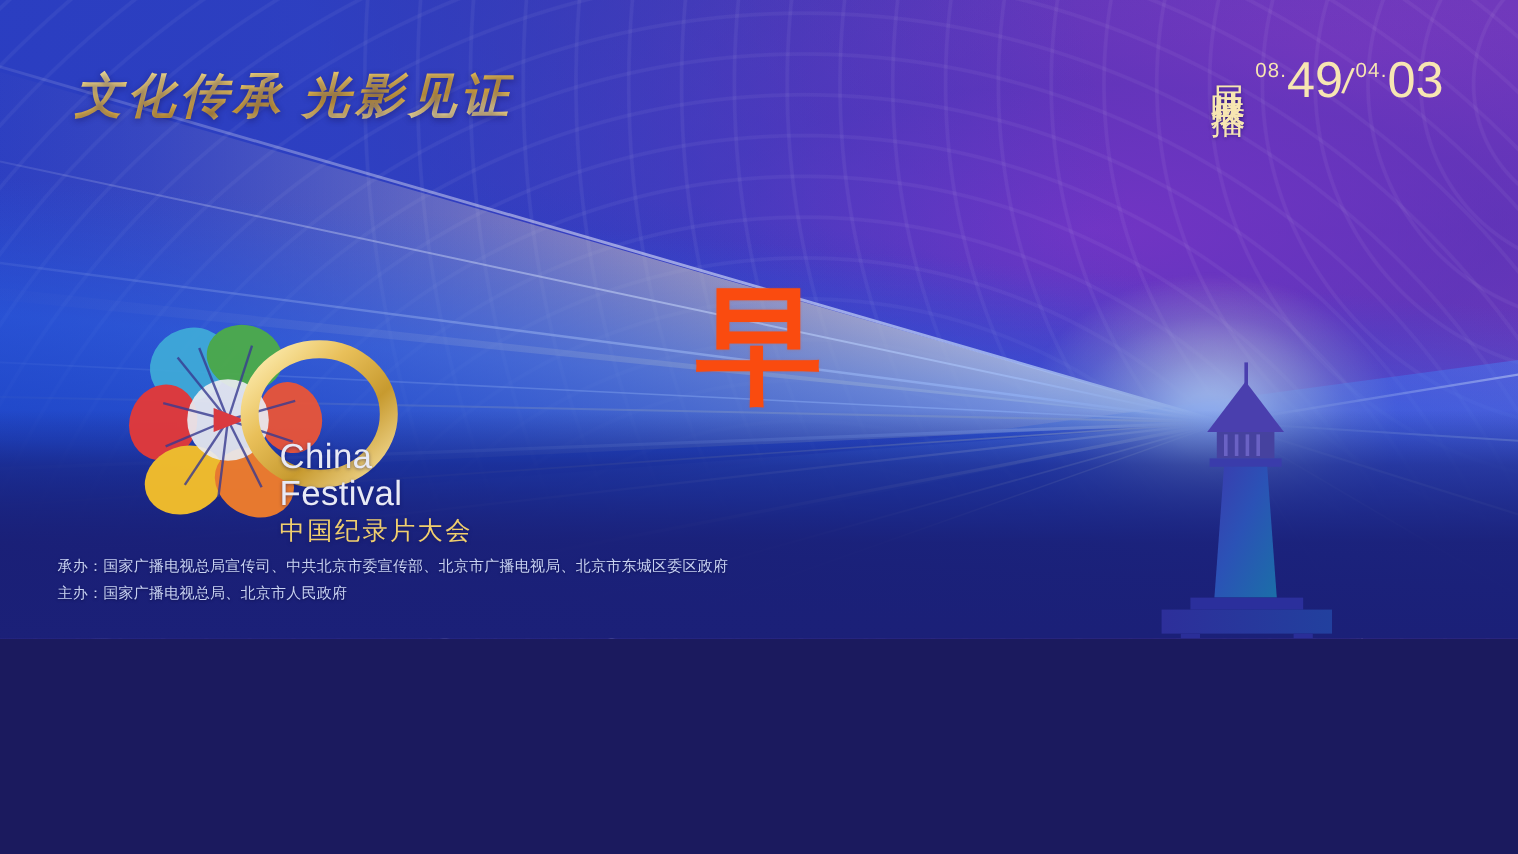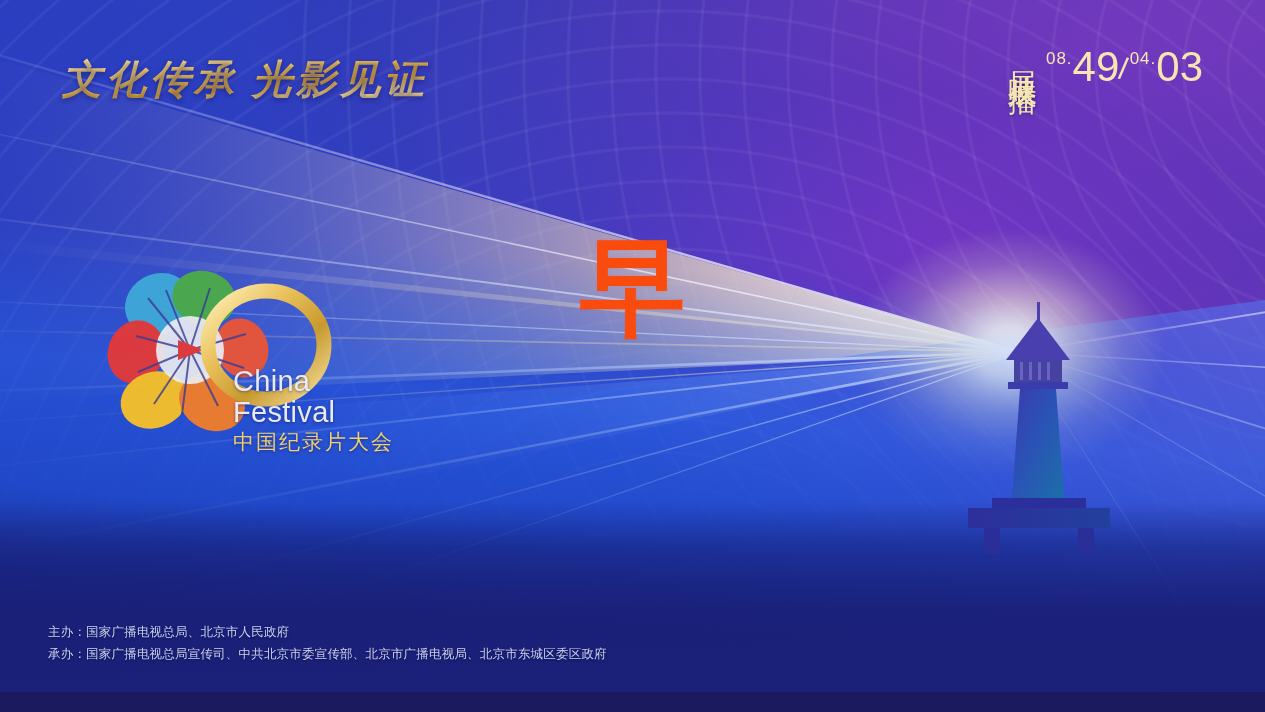--- a/index.html
+++ b/index.html
@@ -2,21 +2,21 @@
 <html><head>
 <meta charset="utf-8">
 <title>China Documentary Festival Poster</title>
 <style>
   html,body{margin:0;padding:0;background:#1b1a5e;}
   *{box-sizing:border-box;}
 
   #poster{
     position:relative;
     width:1265px;
-    height:692px;
+    height:532px;
     overflow:hidden;
     font-family:"Liberation Sans","DejaVu Sans",sans-serif;
     background:#4c1d95;
   }
 
   
   .bg-layer{position:absolute;inset:0;}
 
   .bg-base{
     background:
@@ -382,17 +382,17 @@
     <span class="l2">早</span>
   </div>
 
   <div class="wordmark">
     <div class="wm-en">China</div>
     <div class="wm-en">Festival</div>
     <div class="wm-cn">中国纪录片大会</div>
   </div>
 
   <div class="credits">
+    <div>承办：国家广播电视总局宣传司、中共北京市委宣传部、北京市广播电视局、北京市东城区委区政府</div>
     <div>主办：国家广播电视总局、北京市人民政府</div>
-    <div>承办：国家广播电视总局宣传司、中共北京市委宣传部、北京市广播电视局、北京市东城区委区政府</div>
   </div>
 
 </div>
 
 </body></html>

